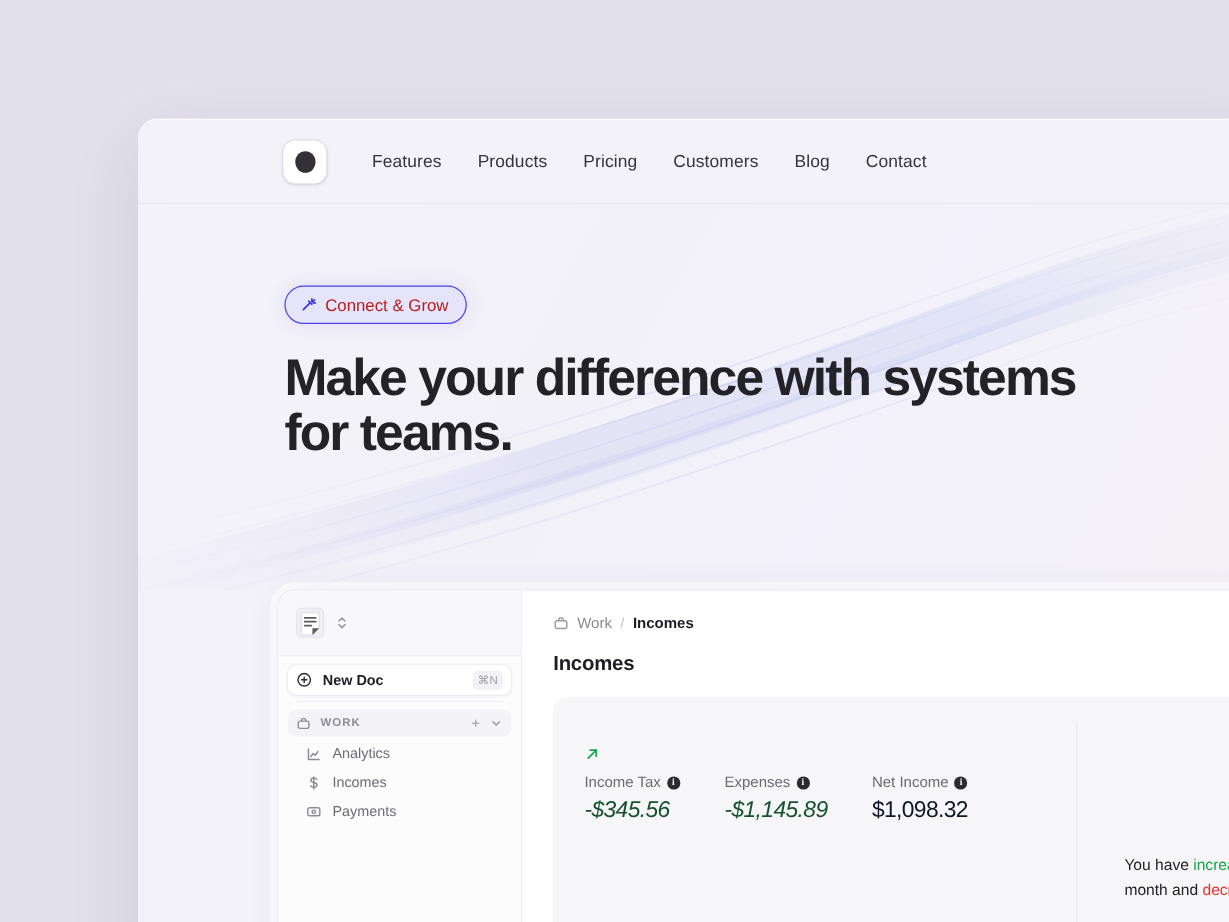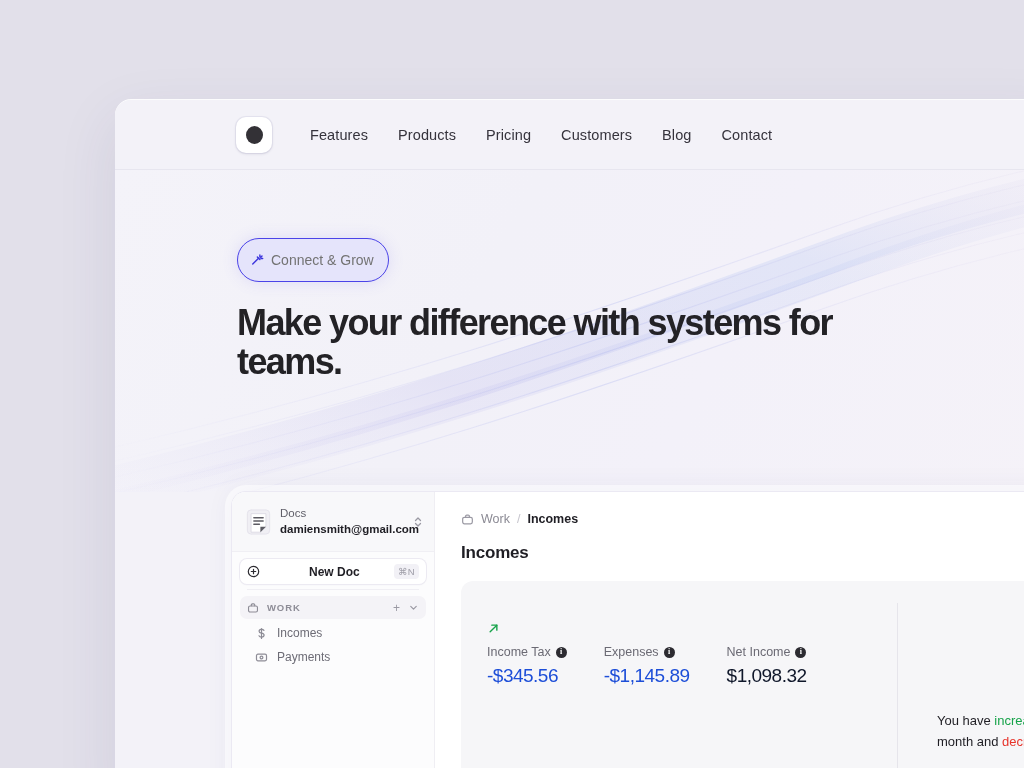--- a/index.html
+++ b/index.html
@@ -46,31 +46,31 @@
   .hero {
     position:relative; height:322px; overflow:hidden;
     background:linear-gradient(118deg,#f4f3f9 0%,#f2f1f8 38%,#f3f1f9 62%,#f5f2f8 100%);
   }
   .swoosh { position:absolute; inset:0; pointer-events:none; }
 
   .hero-inner { position:relative; padding:68px 0 0 122px; }
 
   .badge {
     display:inline-flex; align-items:center; gap:7px;
-    height:44px; padding:0 14px 0 11px;
+    height:32px; padding:0 14px 0 11px;
     border:1.4px solid #4b43e8; border-radius:999px;
-    background:#e5e4fb; color:#737373;
+    background:#e5e4fb; color:#b91c1c;
     font-size:14px; font-weight:500;
     box-shadow:0 0 16px rgba(110,100,235,.16);
   }
   .badge svg { display:block; }
 
   h1.headline {
     margin-top:22px;
-    font-size:36px; line-height:1.08; font-weight:700;
+    font-size:43px; line-height:1.08; font-weight:700;
     letter-spacing:-1.6px; color:#232226;
     max-width:660px;
   }
 
   
   .dashboard {
     position:absolute; left:117px; top:392px;
     width:910px; height:310px;
     background:#fff;
     border-radius:14px 0 0 0;
@@ -94,21 +94,21 @@
   .side-head-mail { font-size:11.5px; color:#1f1e24; font-weight:600; line-height:1.35; white-space:nowrap; }
 
   .side-body { padding:7px 8px 0 8px; }
   .srow {
     display:flex; align-items:center; gap:9px;
     height:25px; padding:0 7px; margin-bottom:3px;
     border-radius:7px; cursor:pointer;
   }
   .srow.active { background:#fff; box-shadow:0 0 0 1px #eceaf2, 0 1px 2px rgba(40,30,80,.05); }
   .srow .lbl { flex:1; font-size:12px; color:#86858f; white-space:nowrap; }
-  .srow.active .lbl { color:#1f1e24; font-weight:700;margin-left:40px; }
+  .srow.active .lbl { color:#1f1e24; font-weight:700; }
   .kbd {
     font-size:9.5px; color:#9e9da7; background:#f2f1f6;
     padding:2px 4px; border-radius:4px; letter-spacing:.3px;
   }
   .sdiv { height:1px; background:#f0eff4; margin:5px 7px 6px 7px; }
 
   .sgroup {
     display:flex; align-items:center; gap:8px;
     height:23px; padding:0 7px; margin-bottom:2px;
     border-radius:7px; background:#f4f3f7; cursor:pointer;
@@ -143,21 +143,21 @@
   .p-total { font-size:12.5px; font-weight:700; color:#1f1e24; }
   .p-amount {
     margin-top:9px; display:flex; align-items:flex-start; gap:8px;
     font-size:37px; font-weight:400; color:#131217; letter-spacing:-1.3px;
   }
   .arrow-up { margin-top:10px; }
 
   .stats { display:flex; gap:37px; margin-top:10px; }
   .stat-lbl { display:flex; align-items:center; gap:5px; font-size:12.5px; color:#6b6a74; }
   .stat-val { margin-top:6px; font-size:19px; letter-spacing:-.5px; }
-  .neg { color:#1d4ed8; }
+  .neg { color:#14532d;font-style:italic; }
   .pos { color:#0f172a; }
   .info-dot {
     width:11px; height:11px; border-radius:50%; background:#2c2b31;
     color:#fff; font-size:8px; font-weight:700;
     display:inline-flex; align-items:center; justify-content:center;
     font-family:"Liberation Serif", serif; line-height:1;
   }
 
   .panel-right {
     border-left:1px solid #e6e5eb; padding-left:39px;
@@ -237,24 +237,20 @@
 
       <div class="side-head">
         <svg class="doc-icon" viewBox="0 0 26 28">
           <rect x="1" y="1" width="24" height="26" rx="4" fill="#f0eff4" stroke="#e3e1ea"></rect>
           <path d="M5 5h16v14l-6 6H5z" fill="#fff" stroke="#dcdae4" stroke-width="1"></path>
           <path d="M15 25v-6h6z" fill="#5c5b63"></path>
           <g stroke="#5c5b63" stroke-width="1.6" stroke-linecap="round">
             <path d="M8 9.5h10M8 13h10M8 16.5h6"></path>
           </g>
         </svg>
-        <div class="side-head-txt">
-          <div class="side-head-title">Docs</div>
-          <div class="side-head-mail">damiensmith@gmail.com</div>
-        </div>
         <svg width="10" height="14" viewBox="0 0 10 14" fill="none" stroke="#9a99a3" stroke-width="1.3" stroke-linecap="round" stroke-linejoin="round">
           <path d="M2.5 5.5 5 3l2.5 2.5M2.5 8.5 5 11l2.5-2.5"></path>
         </svg>
       </div>
 
       <div class="side-body">
 
         <div class="srow active">
           <svg width="13" height="13" viewBox="0 0 14 14" fill="none" stroke="#2c2b31" stroke-width="1.3" stroke-linecap="round">
             <circle cx="7" cy="7" r="5.6"></circle>
@@ -273,20 +269,27 @@
             <rect x="1.8" y="4.6" width="10.4" height="7" rx="1.8"></rect>
               <path d="M5 4.4V3.4a1.2 1.2 0 0 1 1.2-1.2h1.6A1.2 1.2 0 0 1 9 3.4v1"></path>
           </svg>
           <span class="gl">WORK</span>
           <span class="gact">+</span>
           <svg width="11" height="11" viewBox="0 0 12 12" fill="none" stroke="#9a99a3" stroke-width="1.3" stroke-linecap="round" stroke-linejoin="round">
             <path d="M3 4.8 6 7.8l3-3"></path>
           </svg>
         </div>
 
+        <div class="sitem">
+          <svg width="13" height="13" viewBox="0 0 14 14" fill="none" stroke="#8d8c96" stroke-width="1.3" stroke-linecap="round" stroke-linejoin="round">
+            <path d="M2.2 2.2v9.6h9.6"></path>
+              <path d="M4.2 9.2 6.4 6.4l1.7 1.5 2.6-3.3"></path>
+          </svg>
+          <span class="lbl">Analytics</span>
+        </div>
 
 
         <div class="sitem">
           <svg width="13" height="13" viewBox="0 0 14 14" fill="none" stroke="#8d8c96" stroke-width="1.3" stroke-linecap="round">
             <path d="M7 1.6v10.8"></path>
               <path d="M9.6 3.7c-.5-.8-1.5-1.2-2.6-1.2-1.5 0-2.6.8-2.6 2s1 1.8 2.6 2.1c1.7.3 2.8.9 2.8 2.1 0 1.3-1.2 2.1-2.8 2.1-1.2 0-2.2-.4-2.7-1.3"></path>
           </svg>
           <span class="lbl">Incomes</span>
         </div>
 

